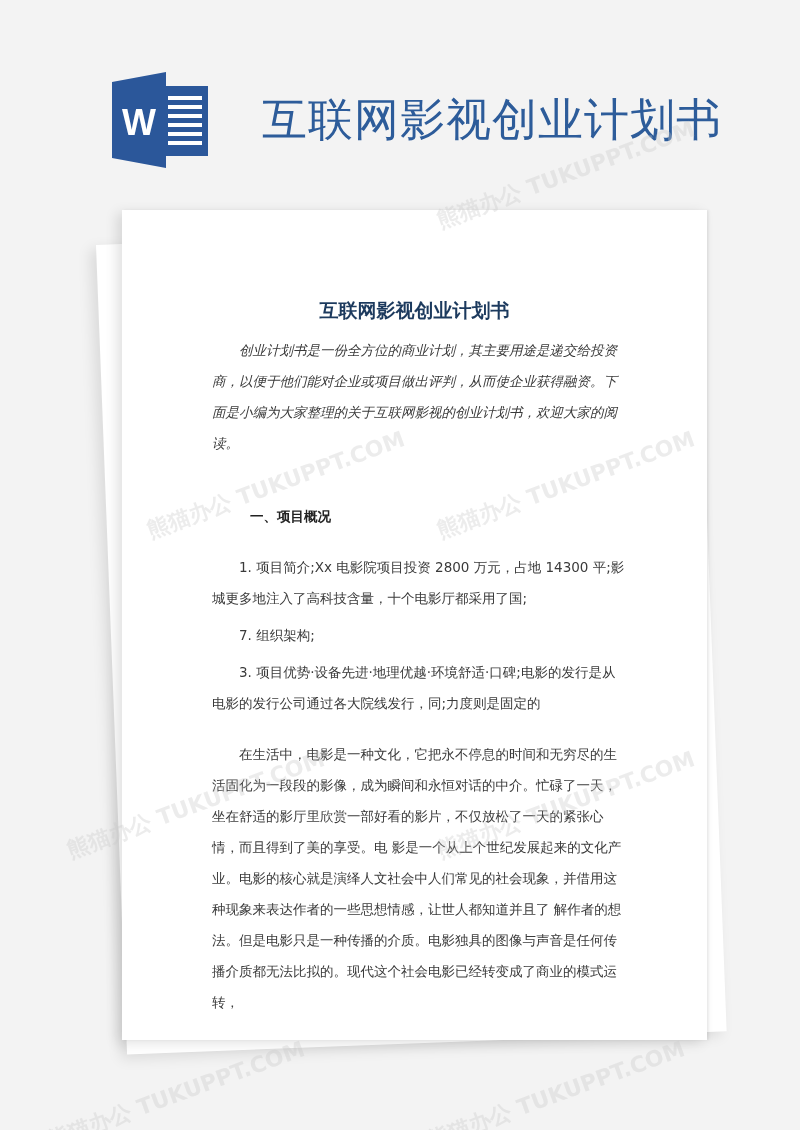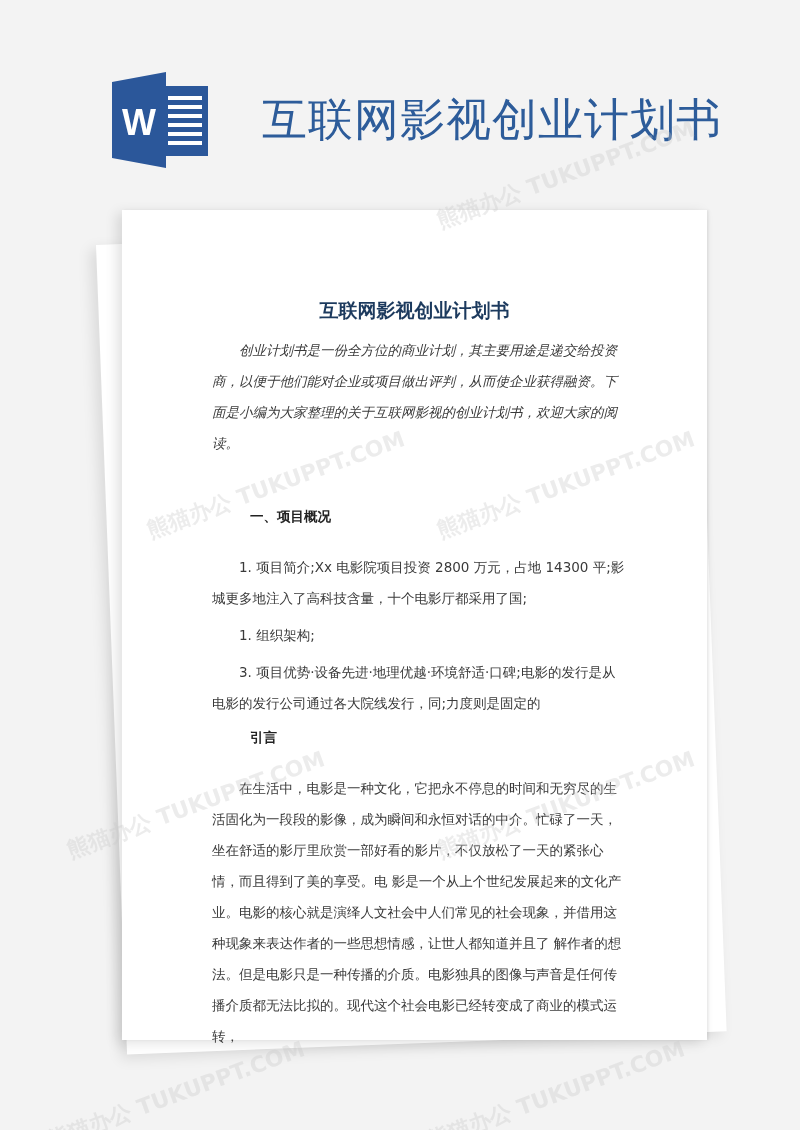--- a/index.html
+++ b/index.html
@@ -47,23 +47,22 @@
 <div class="sheet">
   <div class="doc-title">互联网影视创业计划书</div>
 
   <div class="body-text" style="top:125px;font-style:italic;">
     <p class="p">创业计划书是一份全方位的商业计划，其主要用途是递交给投资商，以便于他们能对企业或项目做出评判，从而使企业获得融资。下面是小编为大家整理的关于互联网影视的创业计划书，欢迎大家的阅读。</p>
   </div>
 
   <div class="body-text" style="top:275px;">
     <p class="heading">一、项目概况</p>
     <p class="p" style="margin-top:20px;">1. 项目简介;Xx 电影院项目投资 2800 万元，占地 14300 平;影城更多地注入了高科技含量，十个电影厅都采用了国;</p>
-    <p class="p" style="margin-top:6px;">1. 组织架构;</p>
+    <p class="p" style="margin-top:6px;">7. 组织架构;</p>
     <p class="p" style="margin-top:6px;">3. 项目优势·设备先进·地理优越·环境舒适·口碑;电影的发行是从电影的发行公司通过各大院线发行，同;力度则是固定的</p>
-    <p class="heading" style="margin-top:3px;">引言</p>
     <p class="p" style="margin-top:20px;">在生活中，电影是一种文化，它把永不停息的时间和无穷尽的生活固化为一段段的影像，成为瞬间和永恒对话的中介。忙碌了一天，坐在舒适的影厅里欣赏一部好看的影片，不仅放松了一天的紧张心情，而且得到了美的享受。电 影是一个从上个世纪发展起来的文化产业。电影的核心就是演绎人文社会中人们常见的社会现象，并借用这种现象来表达作者的一些思想情感，让世人都知道并且了 解作者的想法。但是电影只是一种传播的介质。电影独具的图像与声音是任何传播介质都无法比拟的。现代这个社会电影已经转变成了商业的模式运转，</p>
   </div>
 </div>
 
 <div class="watermark" style="left:430px; top:160px;">熊猫办公 TUKUPPT.COM</div>
 <div class="watermark" style="left:140px; top:470px;">熊猫办公 TUKUPPT.COM</div>
 <div class="watermark" style="left:430px; top:470px;">熊猫办公 TUKUPPT.COM</div>
 <div class="watermark" style="left:60px; top:790px;">熊猫办公 TUKUPPT.COM</div>
 <div class="watermark" style="left:430px; top:790px;">熊猫办公 TUKUPPT.COM</div>
 <div class="watermark" style="left:40px; top:1080px;">熊猫办公 TUKUPPT.COM</div>

